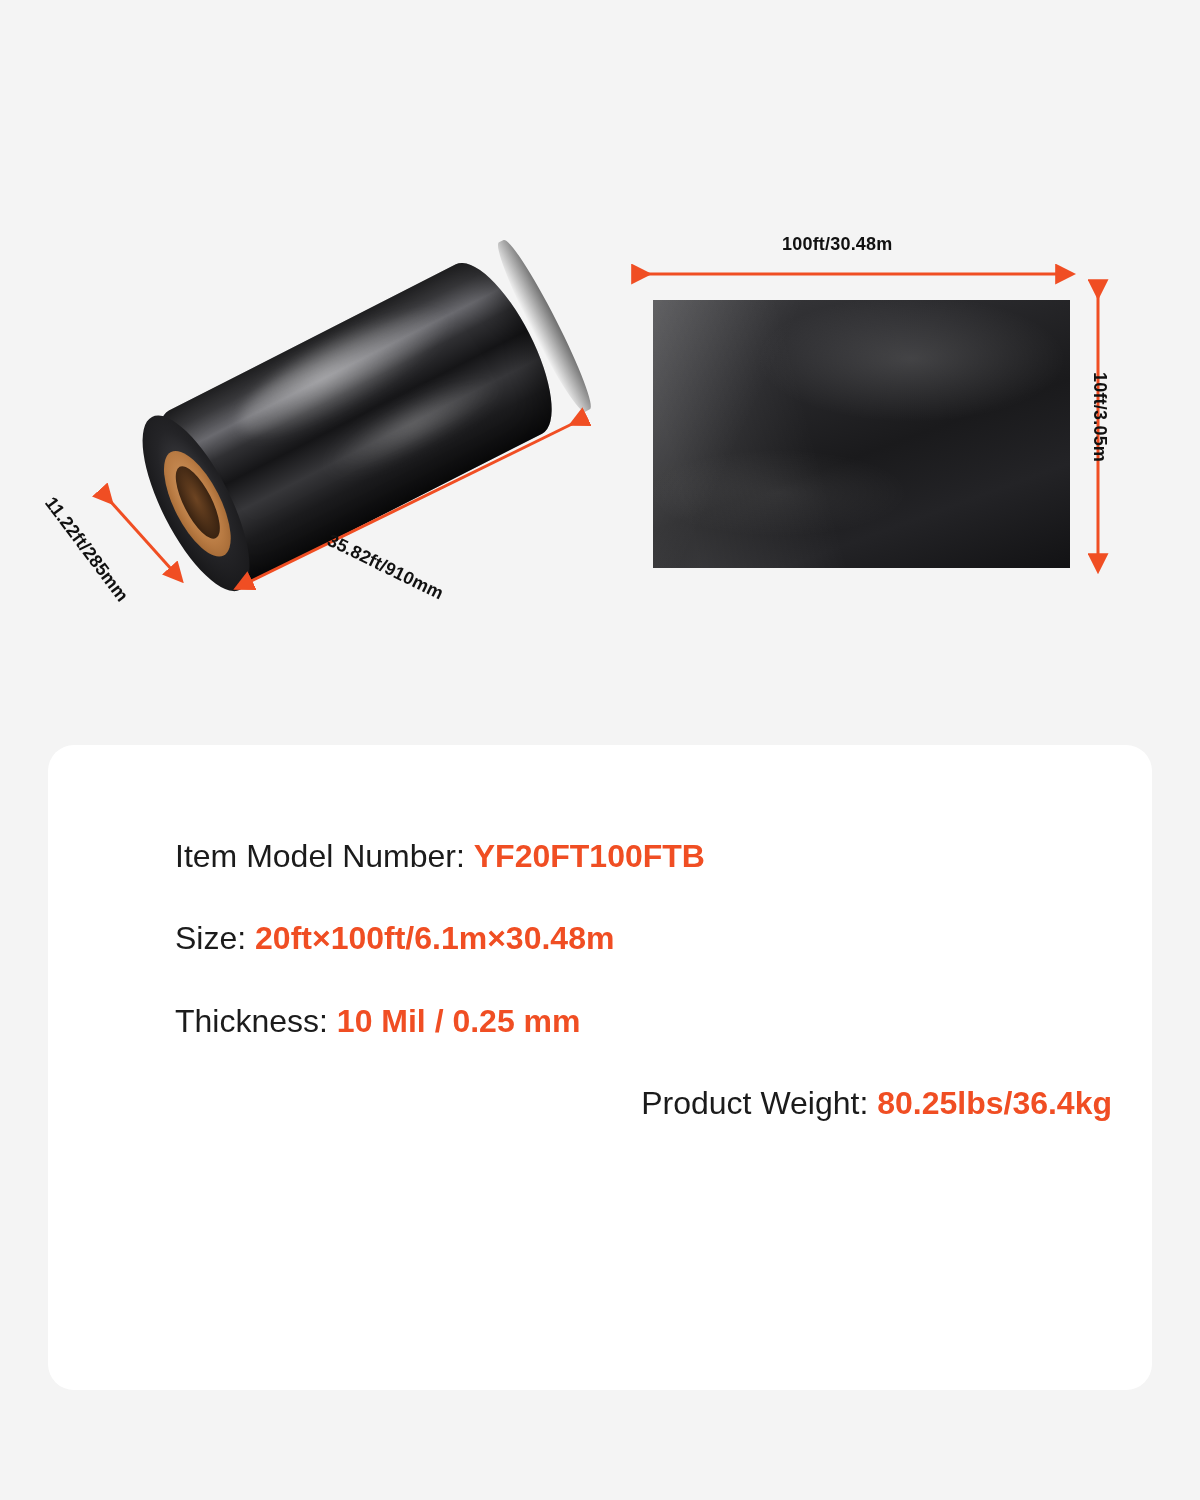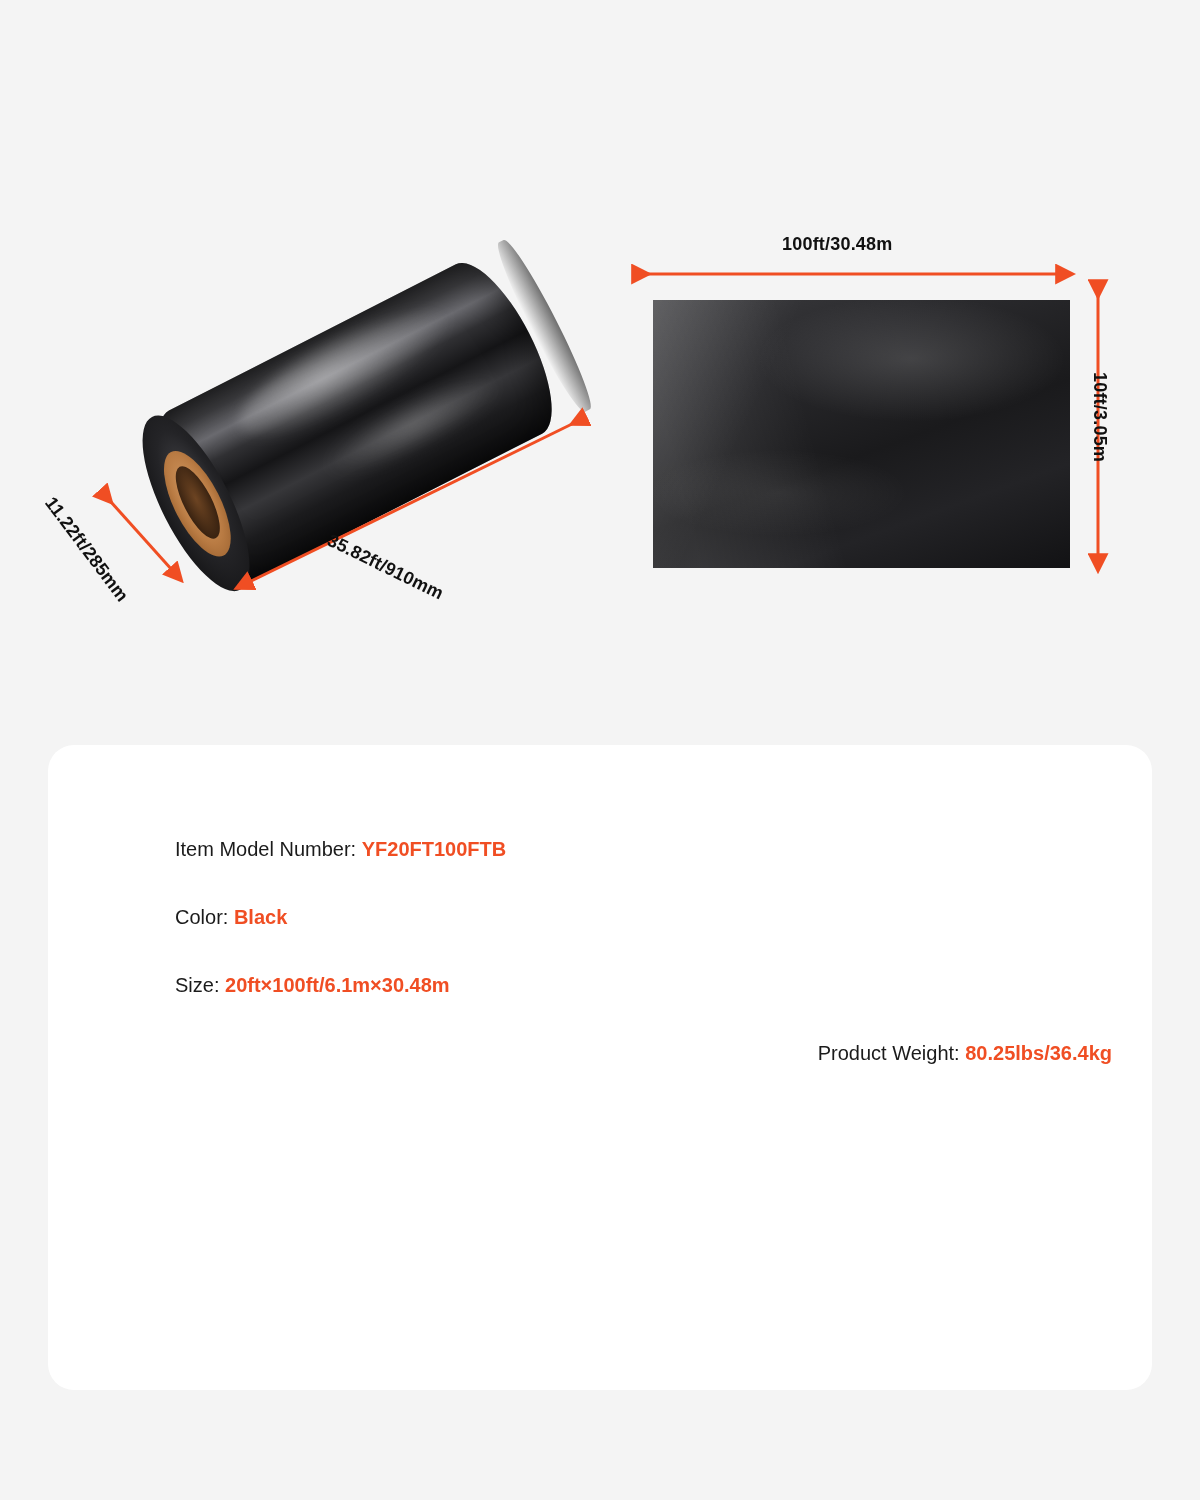--- a/index.html
+++ b/index.html
@@ -170,21 +170,21 @@
     background: #fff;
     border-radius: 26px;
   }
   .spec-list {
     position: absolute;
     left: 127px;
     top: 92px;
     right: 40px;
   }
   .spec-row {
-    font-size: 20px;
+    font-size: 32px;
     line-height: 1.2;
     margin-bottom: 44px;
     color: #1b1b1b;
     white-space: nowrap;
   }
   .spec-row:last-child { margin-bottom: 0; text-align: right; }
   .spec-label { color: #1b1b1b; }
   .spec-value { color: #f04e23; font-weight: bold; }
 </style>
 </head>
@@ -232,30 +232,30 @@
 
 <div class="spec-card">
   <div class="spec-list">
 
     <div class="spec-row">
       <span class="spec-label">Item Model Number:</span>
       <span class="spec-value">YF20FT100FTB</span>
     </div>
 
 
-    <div class="spec-row">
-      <span class="spec-label">Color:</span>
-      <span class="spec-value">Black</span>
-    </div>
 
     <div class="spec-row">
       <span class="spec-label">Size:</span>
       <span class="spec-value">20ft×100ft/6.1m×30.48m</span>
     </div>
 
+    <div class="spec-row">
+      <span class="spec-label">Thickness:</span>
+      <span class="spec-value">10 Mil / 0.25 mm</span>
+    </div>
 
 
     <div class="spec-row">
       <span class="spec-label">Product Weight:</span>
       <span class="spec-value">80.25lbs/36.4kg</span>
     </div>
 
   </div>
 </div>
 

